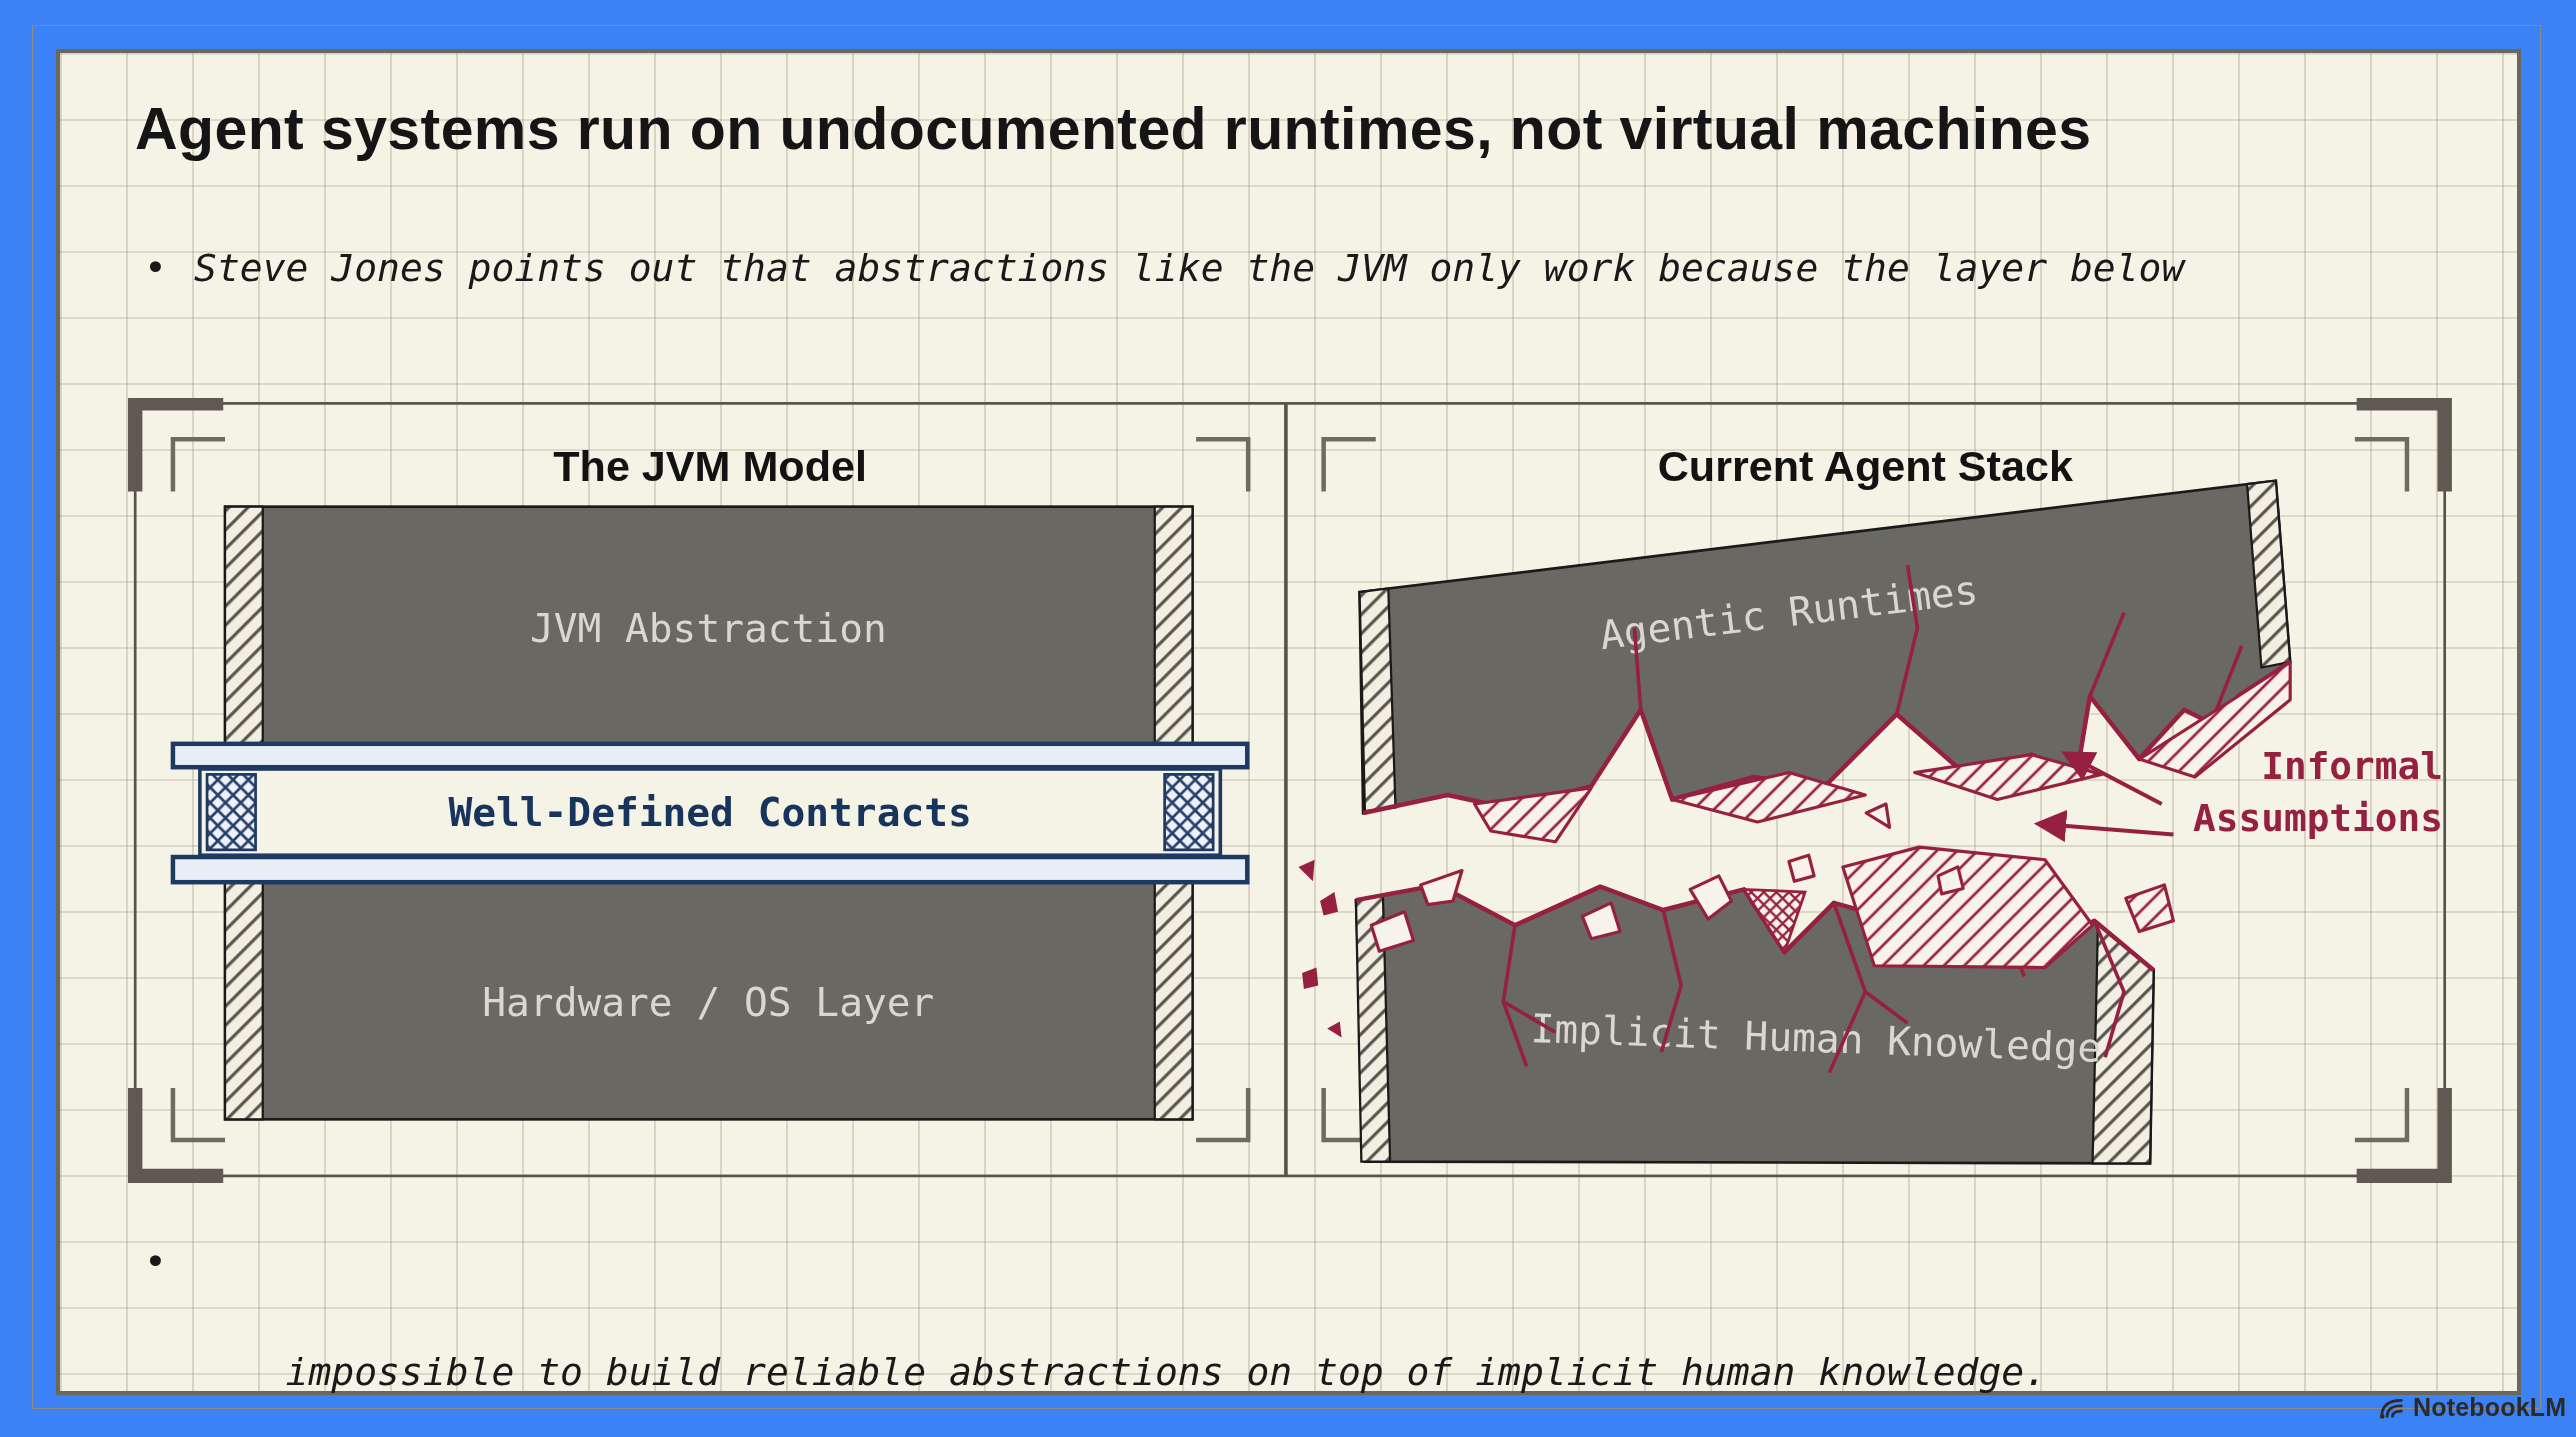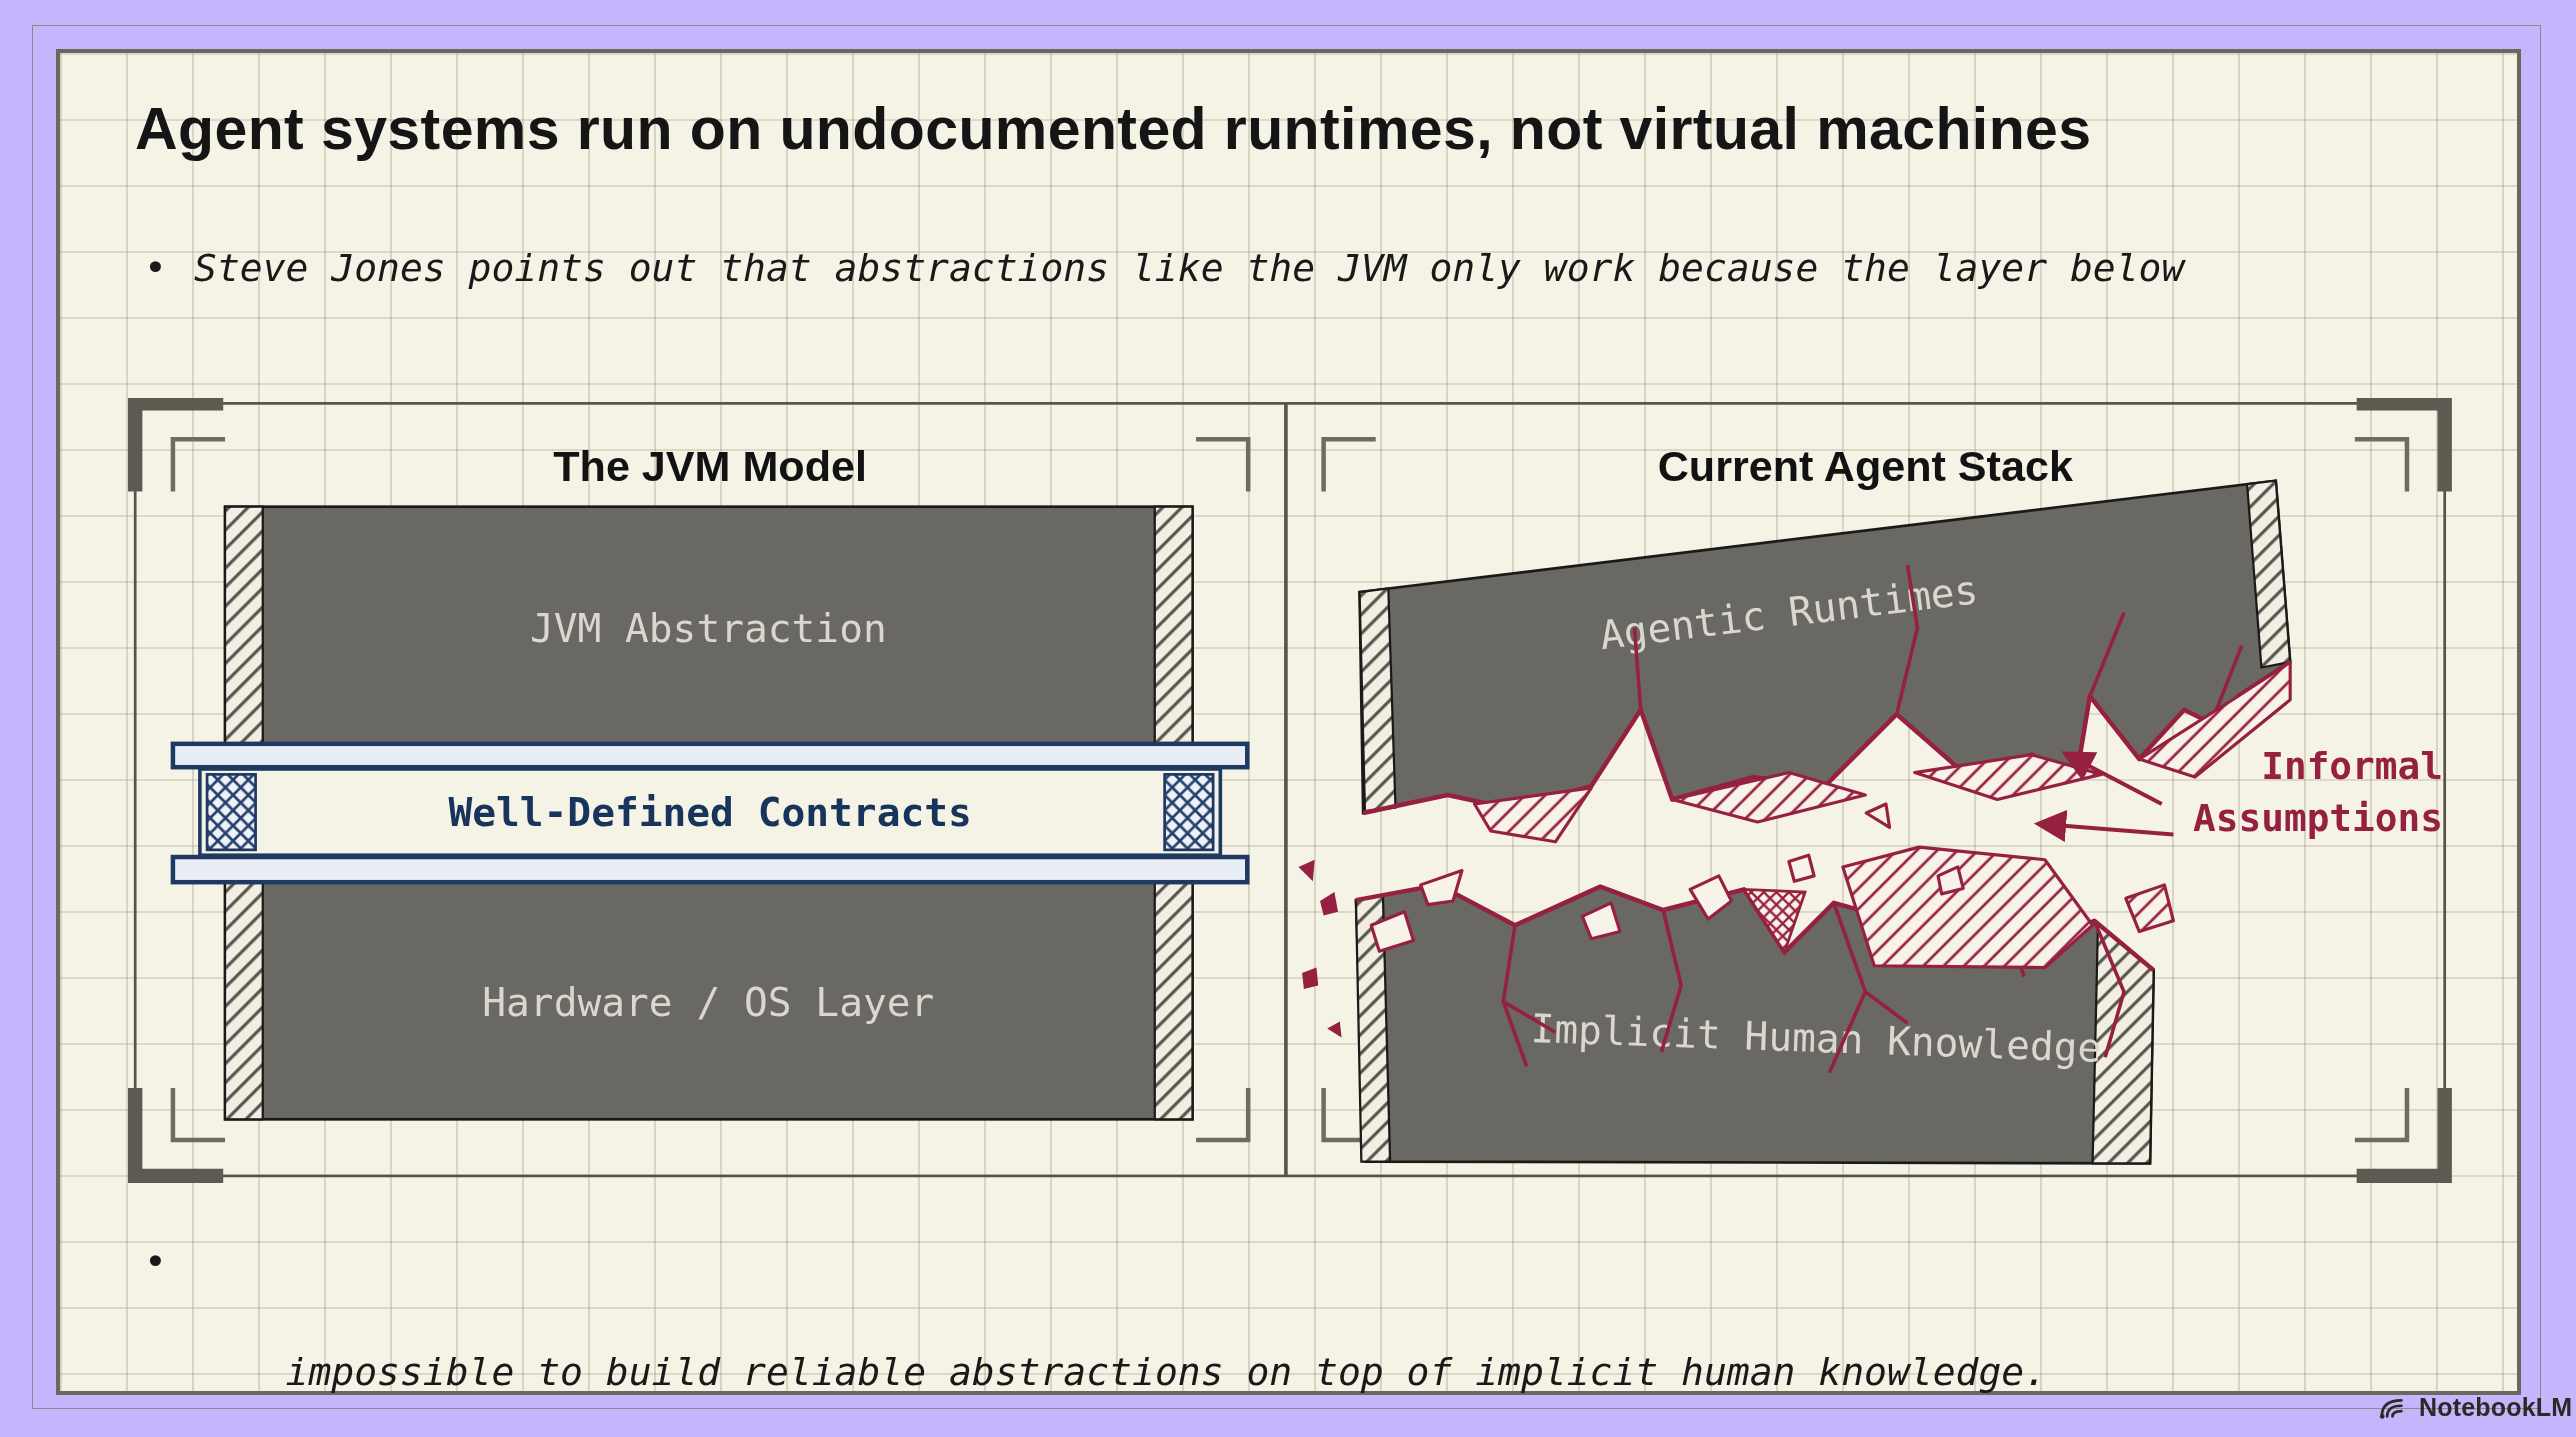--- a/index.html
+++ b/index.html
@@ -1,34 +1,34 @@
 <!DOCTYPE html>
 <html style="font-size:14.4px"><head>
 <meta charset="utf-8">
 <style>
   html,body{margin:0;padding:0;background:#efecdf;}
-  .page{position:relative;width:2576px;height:1438px;background:#c4b5fd;overflow:hidden;
+  .page{position:relative;width:2576px;height:1438px;background:#3b82f6;overflow:hidden;
         font-family:"Liberation Sans",sans-serif;}
   .frame-outer{position:absolute;left:32px;top:25px;width:2509px;height:1384px;
         border:1.8px solid #8f8b7f;box-sizing:border-box;}
   .frame-inner{position:absolute;left:56px;top:49px;width:2465px;height:1346px;
         box-sizing:border-box;border:4.5px solid #6b675c;background-color:#f5f2e6;
         background-image:
           repeating-linear-gradient(to right, rgba(150,142,112,0.30) 0 1.8px, transparent 1.8px 66px),
           repeating-linear-gradient(to bottom, rgba(150,142,112,0.26) 0 1.8px, transparent 1.8px 66px);}
   .slide-title{position:absolute;left:135px;top:95px;font-size:59px;font-weight:bold;
         color:#151515;letter-spacing:0.4px;white-space:nowrap;}
   .bullet{position:absolute;left:144px;display:flex;
         font-family:"DejaVu Sans Mono",monospace;font-size:38px;line-height:55px;color:#191919;}
   .bullet .dot{width:50px;flex:0 0 50px;}
   .bullet .lines{white-space:pre;font-style:italic;}
   .bullet-1{top:241px;}
   .bullet-2{top:1235px;}
   .panels-svg{position:absolute;left:126px;top:398px;}
-  .brand{position:absolute;left:2377px;top:1393px;display:flex;align-items:center;gap:11px;
+  .brand{position:absolute;left:2377px;top:1393px;display:flex;align-items:center;gap:5px;
         color:#2c2a26;font-size:25px;font-weight:bold;letter-spacing:0.2px;}
   svg text.panel-title{font-family:"Liberation Sans",sans-serif;font-weight:bold;font-size:48px;fill:#121212;}
   svg text.slab-label{font-family:"DejaVu Sans Mono",monospace;font-size:44px;fill:#d9d7d0;}
   svg text.contract-label{font-family:"DejaVu Sans Mono",monospace;font-weight:bold;font-size:44px;fill:#17345d;}
   svg text.note-label{font-family:"DejaVu Sans Mono",monospace;font-weight:bold;font-size:42px;fill:#96203f;}
 </style>
 </head>
 <body>
 
 <div class="page">

